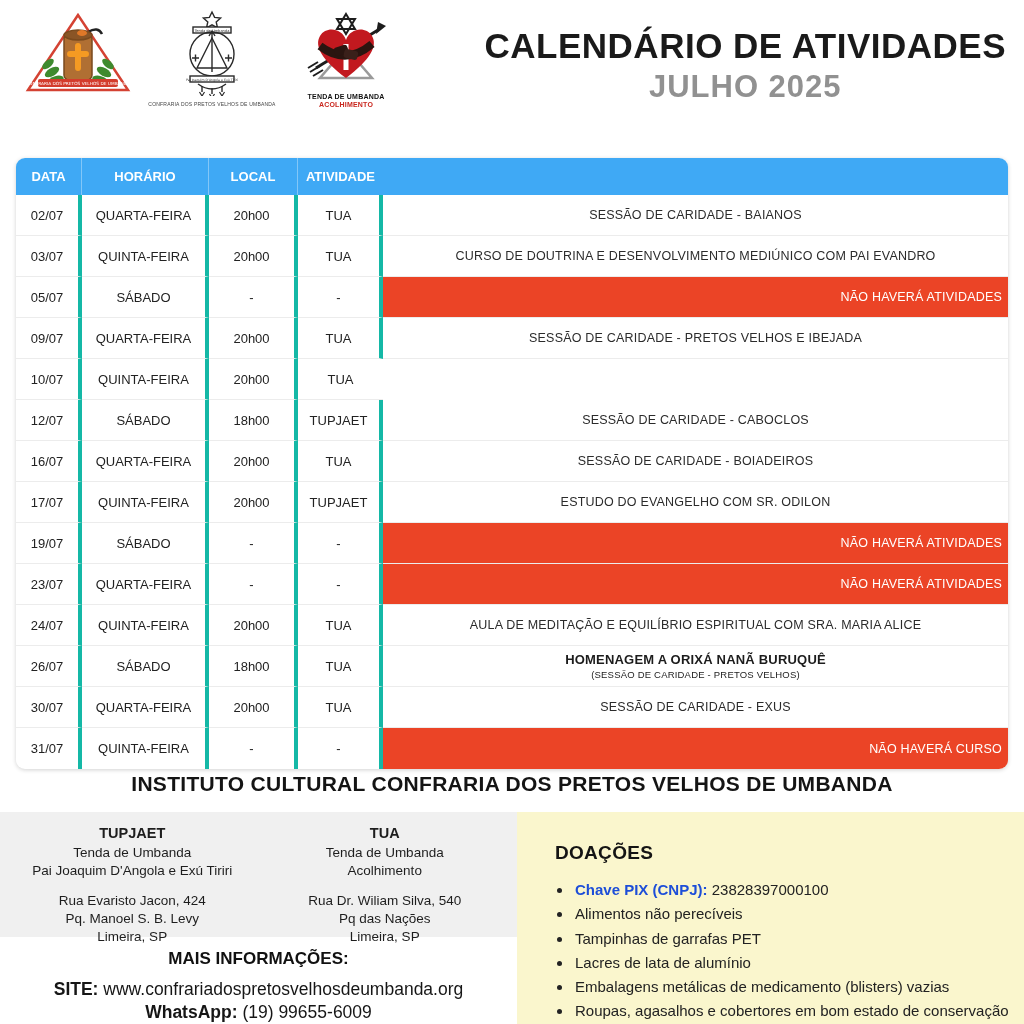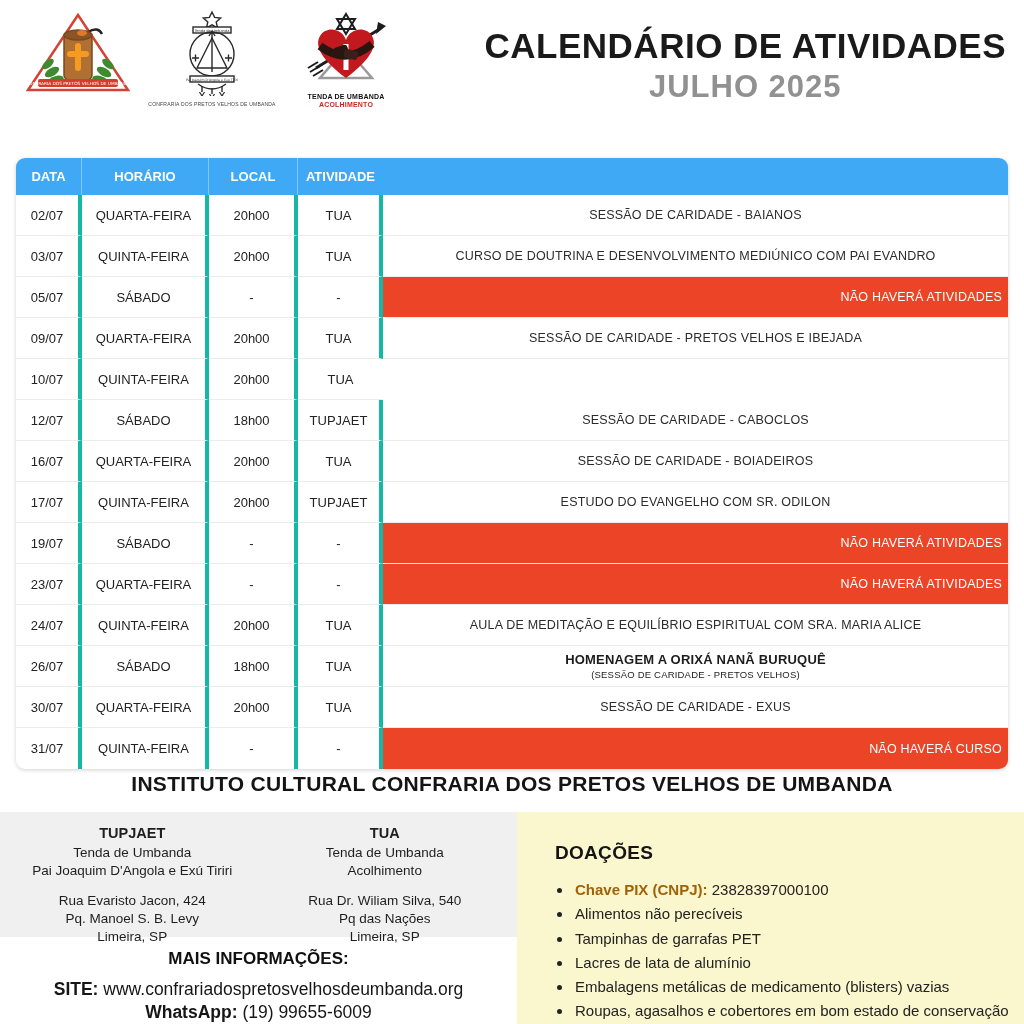--- a/index.html
+++ b/index.html
@@ -49,21 +49,21 @@
   .venue .addr{margin-top:12px;}
   .moreinfo{flex:1;text-align:center;padding-top:12px;}
   .moreinfo .mi-head{font-weight:bold;font-size:17px;color:#111;}
   .mi-line{font-size:17.5px;margin-top:10px;color:#161616;}
   .mi-line .lbl{font-weight:bold;}
   .mi-line.wa{margin-top:2px;}
   .f-right{flex:1;background:#FAF6CD;padding:30px 0 0 38px;box-sizing:border-box;}
   .don-head{font-weight:bold;font-size:19px;color:#141414;letter-spacing:.3px;}
   .don-list{margin:14px 0 0 18px;padding:0;font-size:15px;color:#222;line-height:1.55;}
   .don-list li{margin:0 0 1px 0;padding-left:2px;}
-  .don-list b{color:#a16207;}
+  .don-list b{color:#1d4ed8;}
 
   svg text{font-family:"DejaVu Sans",sans-serif;}
 </style>
 </head>
 <body>
 
 <div class="page">
 
   <div class="hdr">
     <div class="logos">

